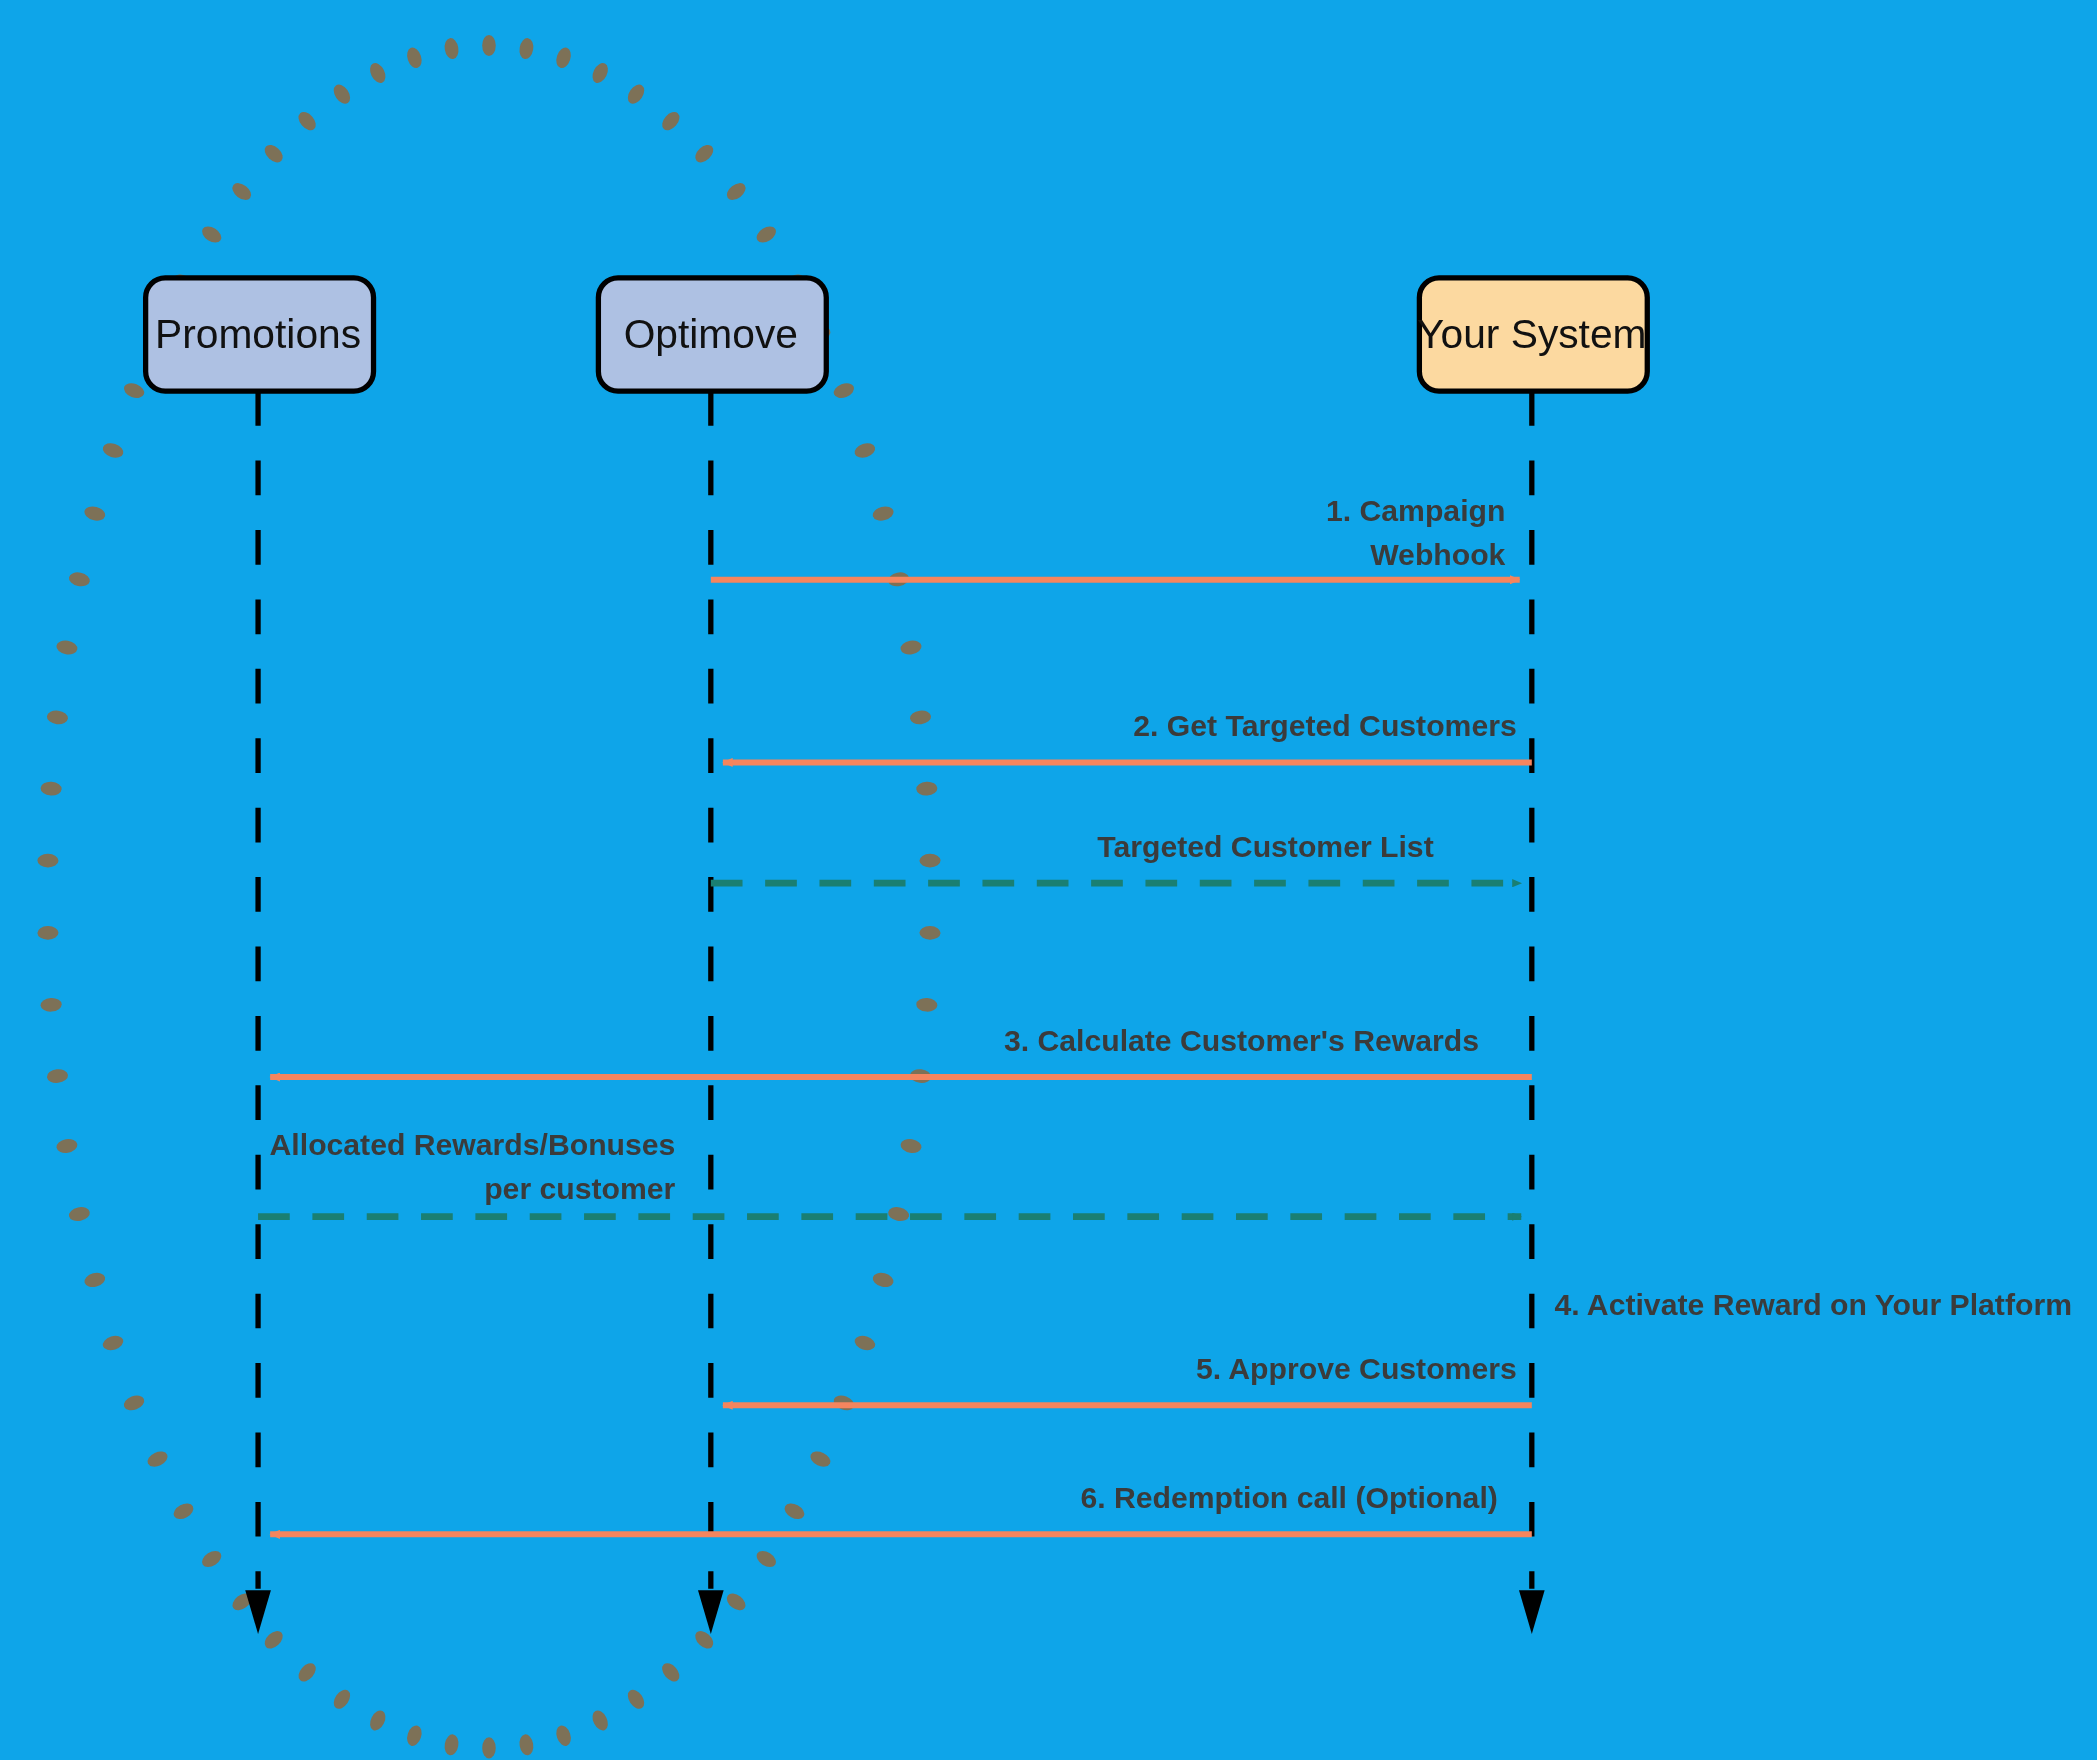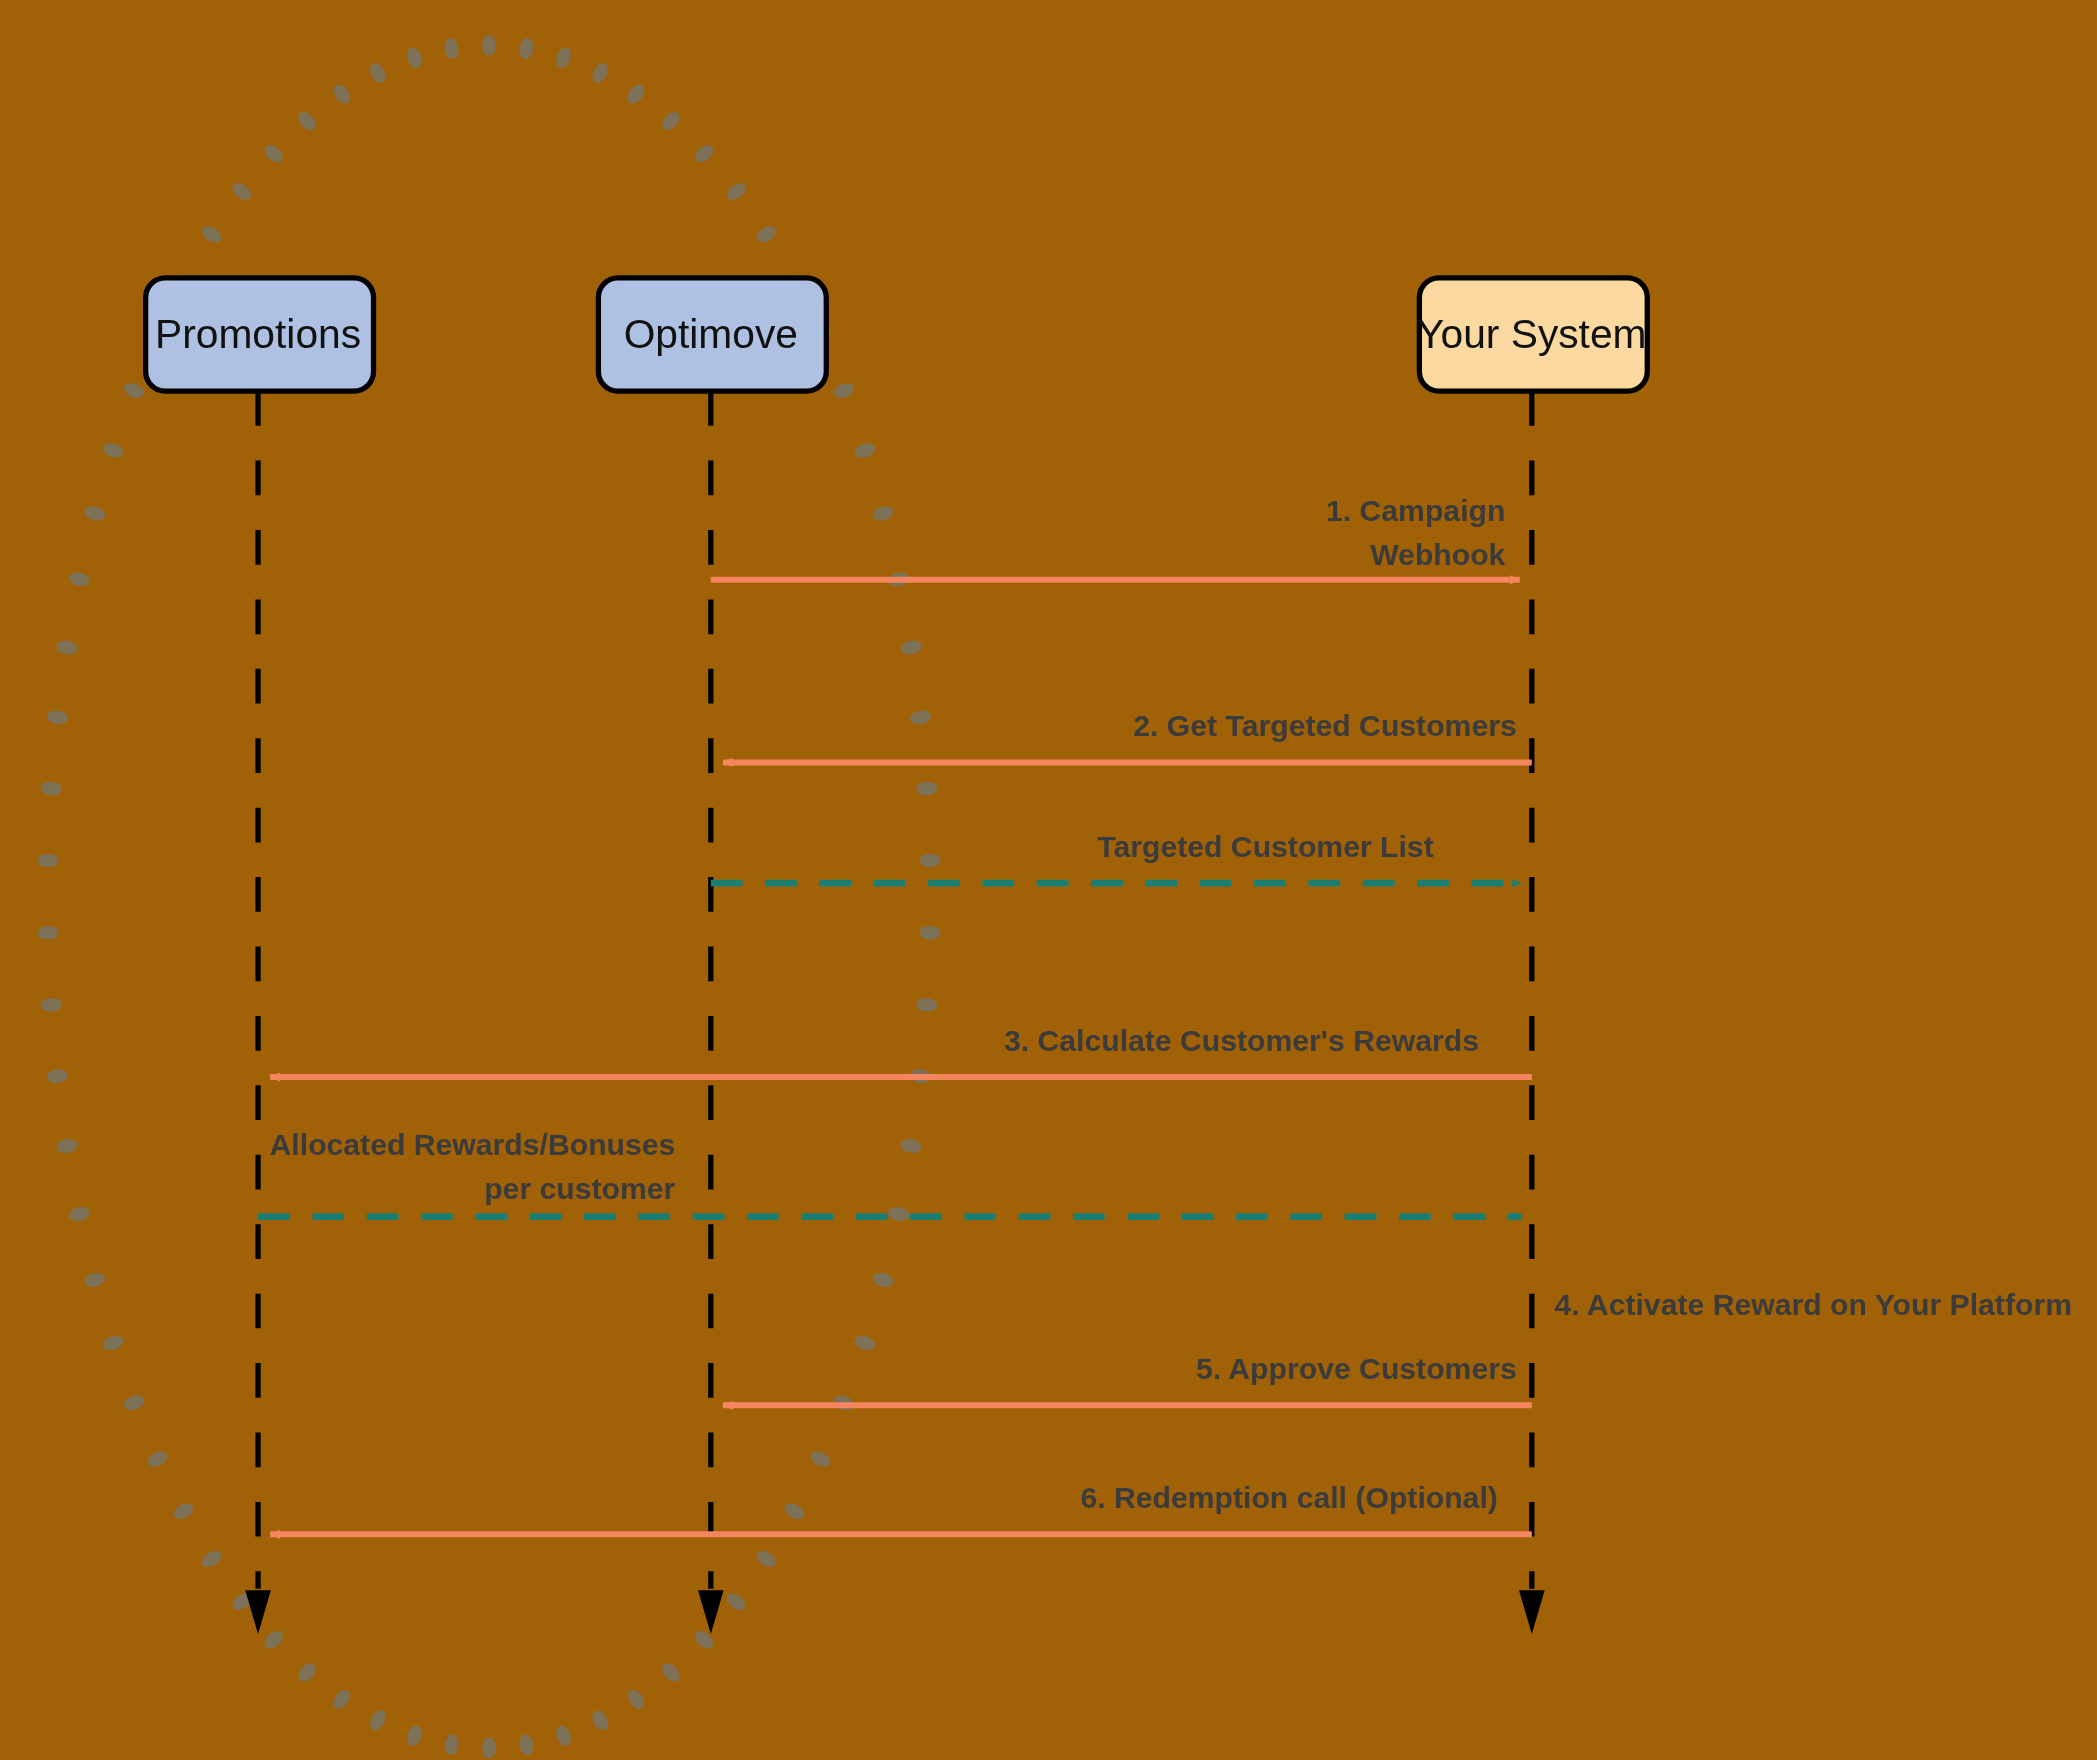--- a/index.html
+++ b/index.html
@@ -7,21 +7,21 @@
     padding: 0;
     background: #ffffff;
   }
   body {
     font-family: "Liberation Sans", sans-serif;
   }
   #canvas {
     position: relative;
     width: 2097px;
     height: 1761px;
-    background: #a16207;
+    background: #0ea5e9;
     overflow: hidden;
   }
   #diagram-svg {
     position: absolute;
     left: 0;
     top: 0;
     width: 2097px;
     height: 1761px;
   }
   .participant-label {

